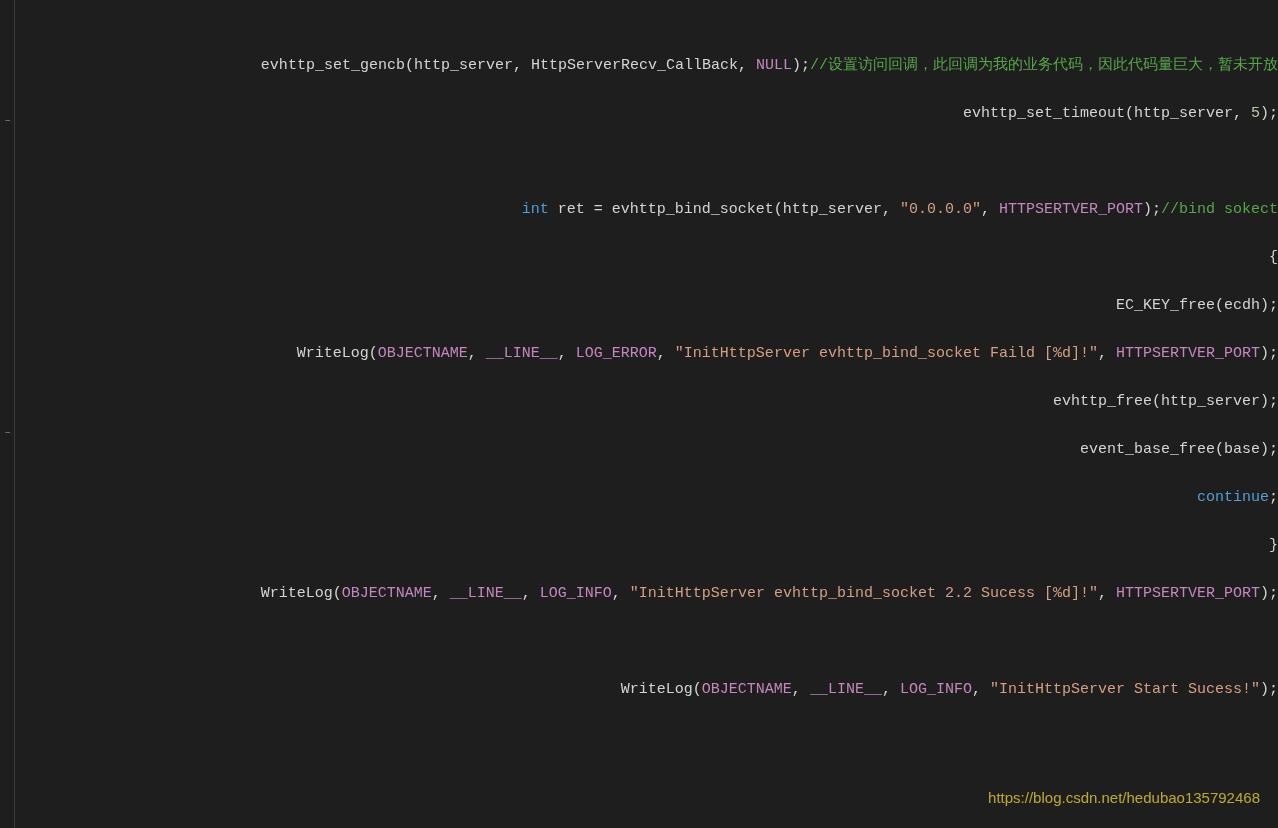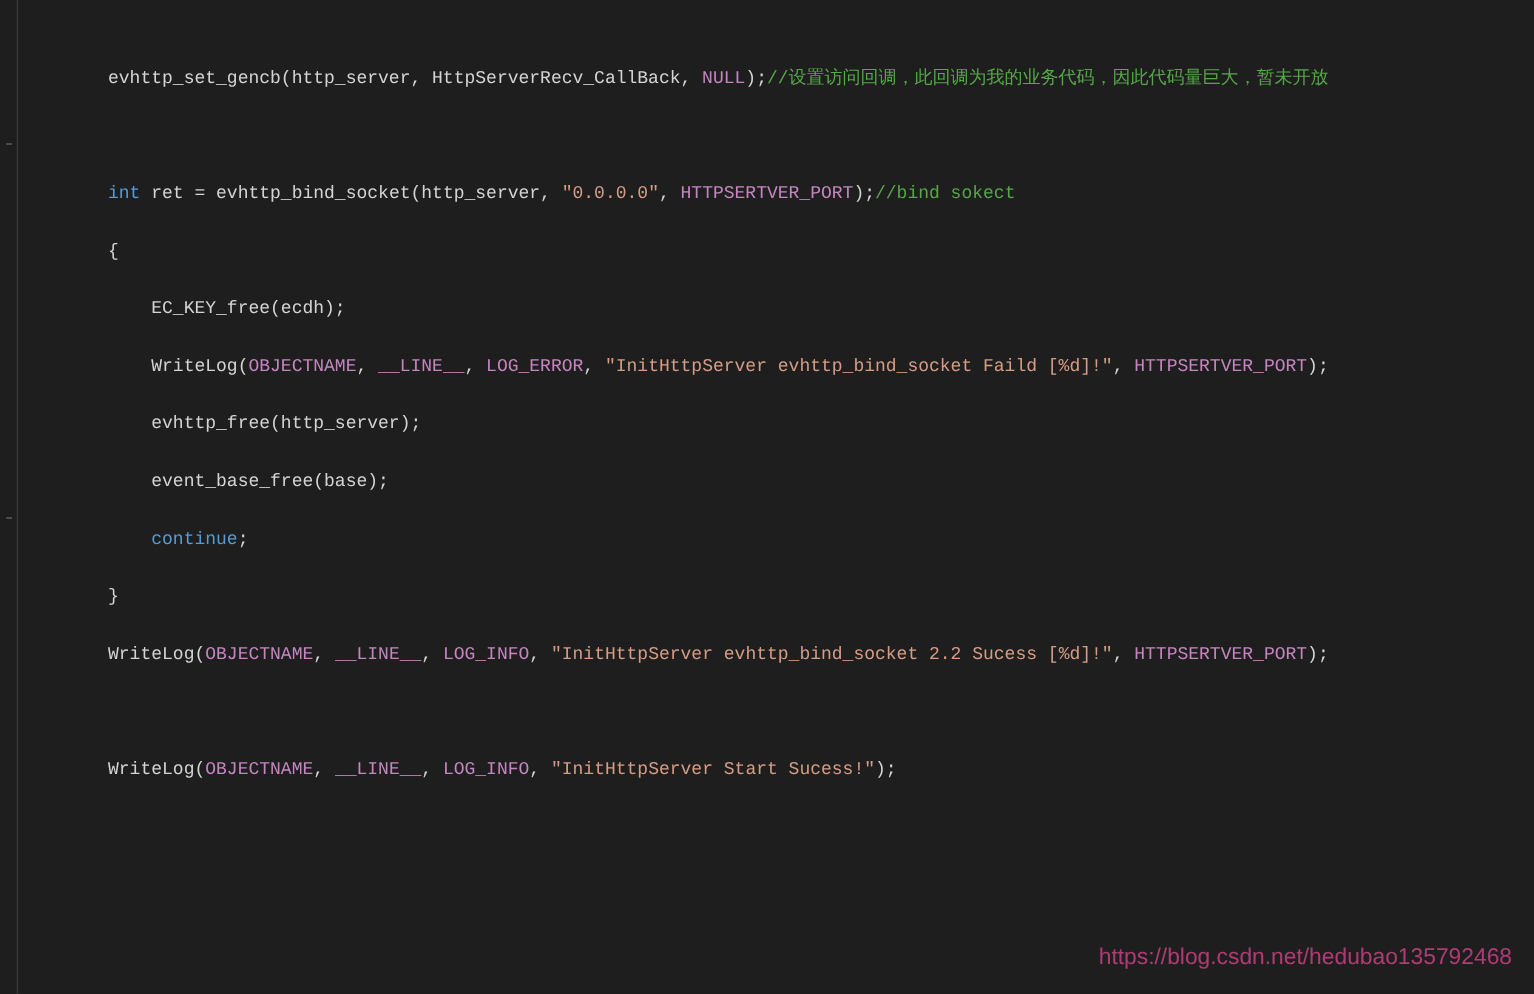--- a/index.html
+++ b/index.html
@@ -32,46 +32,48 @@
     position: absolute;
     left: 3px;
     color: #858585;
     font-size: 10px;
     width: 9px;
     height: 9px;
     line-height: 8px;
     text-align: center;
   }
   .line {
-    padding-left: 18px;
+    padding-left: 30px;
+    text-align: right;
   }
   .kw-blue { color: #569cd6; }
   .str { color: #d69d85; }
   .num { color: #b5cea8; }
   .const-purple { color: #c586c0; }  
   .comment { color: #57a64a; }
   .watermark {
     position: absolute;
     right: 18px;
     bottom: 18px;
-    color: #ec4899;
+    color: #fde047;
     font-family: sans-serif;
-    font-size: 19px;
+    font-size: 15px;
     opacity: 0.7;
   }
 </style>
 </head>
 <body>
 
 <div class="editor">
 <div class="gutter">
   <div class="fold" style="top:118px;">−</div>
   <div class="fold" style="top:430px;">−</div>
 </div>
 <div class="line"><span>        evhttp_set_gencb(http_server, HttpServerRecv_CallBack, </span><span class="const-purple">NULL</span><span>);</span><span class="comment">//设置访问回调，此回调为我的业务代码，因此代码量巨大，暂未开放</span></div>
+<div class="line"><span>        evhttp_set_timeout(http_server, </span><span class="num">5</span><span>);</span></div>
 <div class="line"> </div>
 <div class="line">        <span class="kw-blue">int</span><span> ret = evhttp_bind_socket(http_server, </span><span class="str">"0.0.0.0"</span><span>, </span><span class="const-purple">HTTPSERTVER_PORT</span><span>);</span><span class="comment">//bind sokect</span></div>
 <div class="line"><span>        {</span></div>
 <div class="line"><span>            EC_KEY_free(ecdh);</span></div>
 <div class="line"><span>            WriteLog(</span><span class="const-purple">OBJECTNAME</span><span>, </span><span class="const-purple">__LINE__</span><span>, </span><span class="const-purple">LOG_ERROR</span><span>, </span><span class="str">"InitHttpServer evhttp_bind_socket Faild [%d]!"</span><span>, </span><span class="const-purple">HTTPSERTVER_PORT</span><span>);</span></div>
 <div class="line"><span>            evhttp_free(http_server);</span></div>
 <div class="line"><span>            event_base_free(base);</span></div>
 <div class="line"><span>            </span><span class="kw-blue">continue</span><span>;</span></div>
 <div class="line"><span>        }</span></div>
 <div class="line"><span>        WriteLog(</span><span class="const-purple">OBJECTNAME</span><span>, </span><span class="const-purple">__LINE__</span><span>, </span><span class="const-purple">LOG_INFO</span><span>, </span><span class="str">"InitHttpServer evhttp_bind_socket 2.2 Sucess [%d]!"</span><span>, </span><span class="const-purple">HTTPSERTVER_PORT</span><span>);</span></div>

